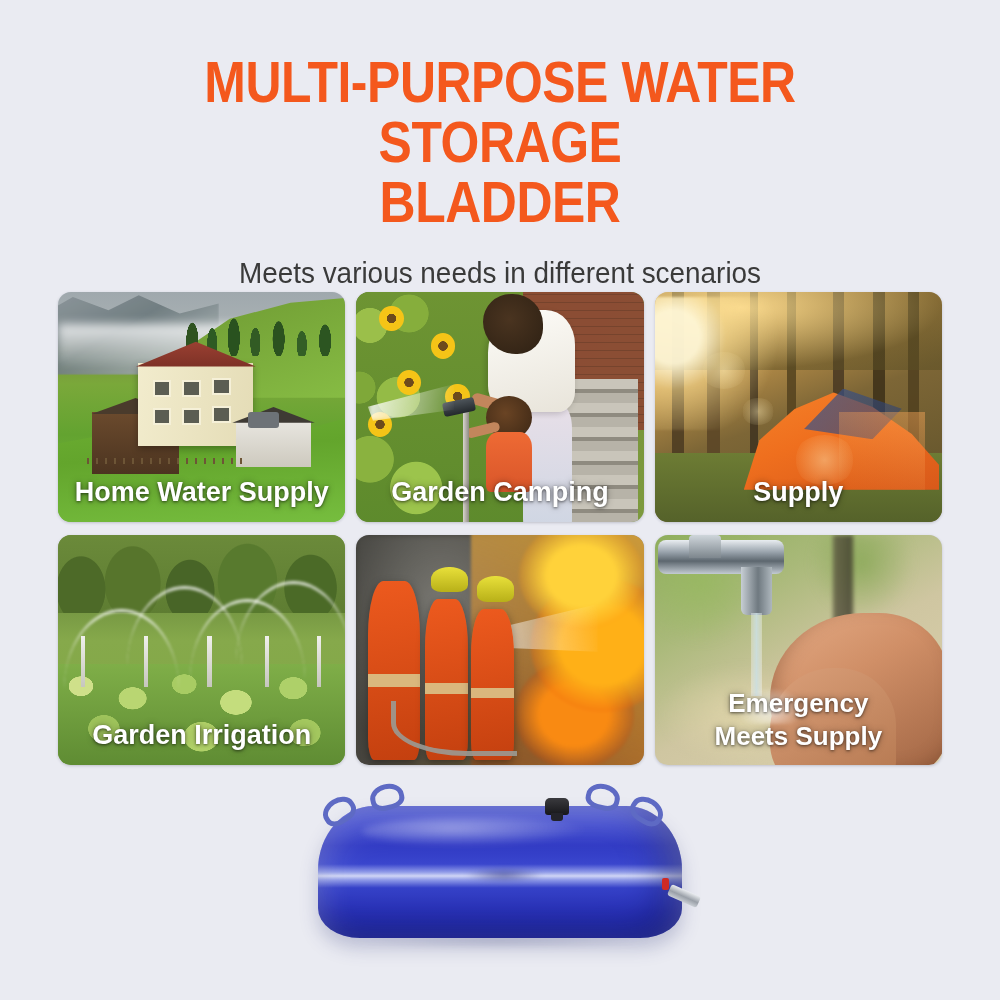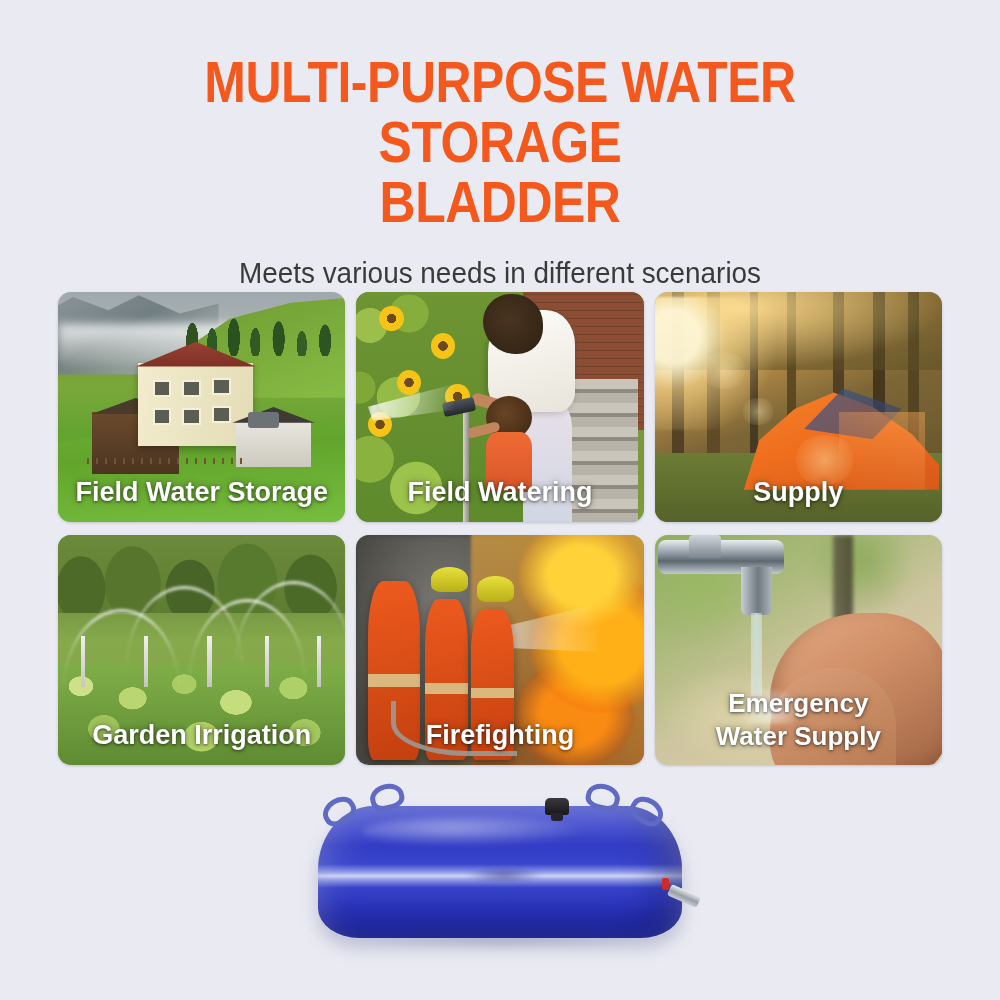--- a/index.html
+++ b/index.html
@@ -508,21 +508,21 @@
         <div class="win" style="left:40%;top:22%"></div>
         <div class="win" style="left:66%;top:20%"></div>
         <div class="win" style="left:14%;top:56%"></div>
         <div class="win" style="left:40%;top:56%"></div>
         <div class="win" style="left:66%;top:54%"></div>
       </div>
       <div class="barn"></div>
       <div class="car"></div>
       <div class="fence"></div>
     </div>
-    <div class="card-label">Field Water Storage</div>
+    <div class="card-label">Home Water Supply</div>
   </div>
 
   <div class="card">
     <div class="card-photo sc-garden">
       <div class="brick"></div>
       <div class="steps"></div>
       <div class="foliage"></div>
       <div class="sunflower" style="left:8%;top:6%"></div>
       <div class="sunflower" style="left:26%;top:18%"></div>
       <div class="sunflower" style="left:14%;top:34%"></div>
@@ -532,21 +532,21 @@
       <div class="woman-top"></div>
       <div class="woman-hair"></div>
       <div class="arm" style="left:40%;top:46%;width:16%;height:5%;transform:rotate(16deg)"></div>
       <div class="child-hair"></div>
       <div class="child-shirt"></div>
       <div class="arm" style="left:38%;top:58%;width:12%;height:4.5%;transform:rotate(-14deg)"></div>
       <div class="hosepipe"></div>
       <div class="nozzle"></div>
       <div class="spray"></div>
     </div>
-    <div class="card-label">Field Watering</div>
+    <div class="card-label">Garden Camping</div>
   </div>
 
   <div class="card">
     <div class="card-photo sc-camp">
       <div class="trunks"></div>
       <div class="canopy"></div>
       <div class="ground"></div>
       <div class="tent"></div>
       <div class="tent-panel"></div>
       <div class="tent-shade"></div>
@@ -580,37 +580,36 @@
       <div class="smoke"></div>
       <div class="flames"></div>
       <div class="stream"></div>
       <div class="ff" style="left:4%;width:18%;height:78%"></div>
       <div class="ff" style="left:24%;width:15%;height:70%"></div>
       <div class="ff" style="left:40%;width:15%;height:66%"></div>
       <div class="helm" style="left:26%;top:14%"></div>
       <div class="helm" style="left:42%;top:18%"></div>
       <div class="hose"></div>
     </div>
-    <div class="card-label">Firefighting</div>
   </div>
 
   <div class="card">
     <div class="card-photo sc-water">
       <div class="bokeh"></div>
       <div class="post"></div>
       <div class="faucet-body"></div>
       <div class="faucet-knob"></div>
       <div class="faucet-neck"></div>
       <div class="stream2"></div>
       <div class="hand"></div>
       <div class="hand2"></div>
       <div class="splash"></div>
     </div>
     <div class="card-label two-line">Emergency
-Water Supply</div>
+Meets Supply</div>
   </div>
 
 </div>
 
 <div class="product">
   <div class="shadow"></div>
   <div class="bladder">
     <div class="bladder-gloss"></div>
     <div class="bladder-crease"></div>
   </div>

